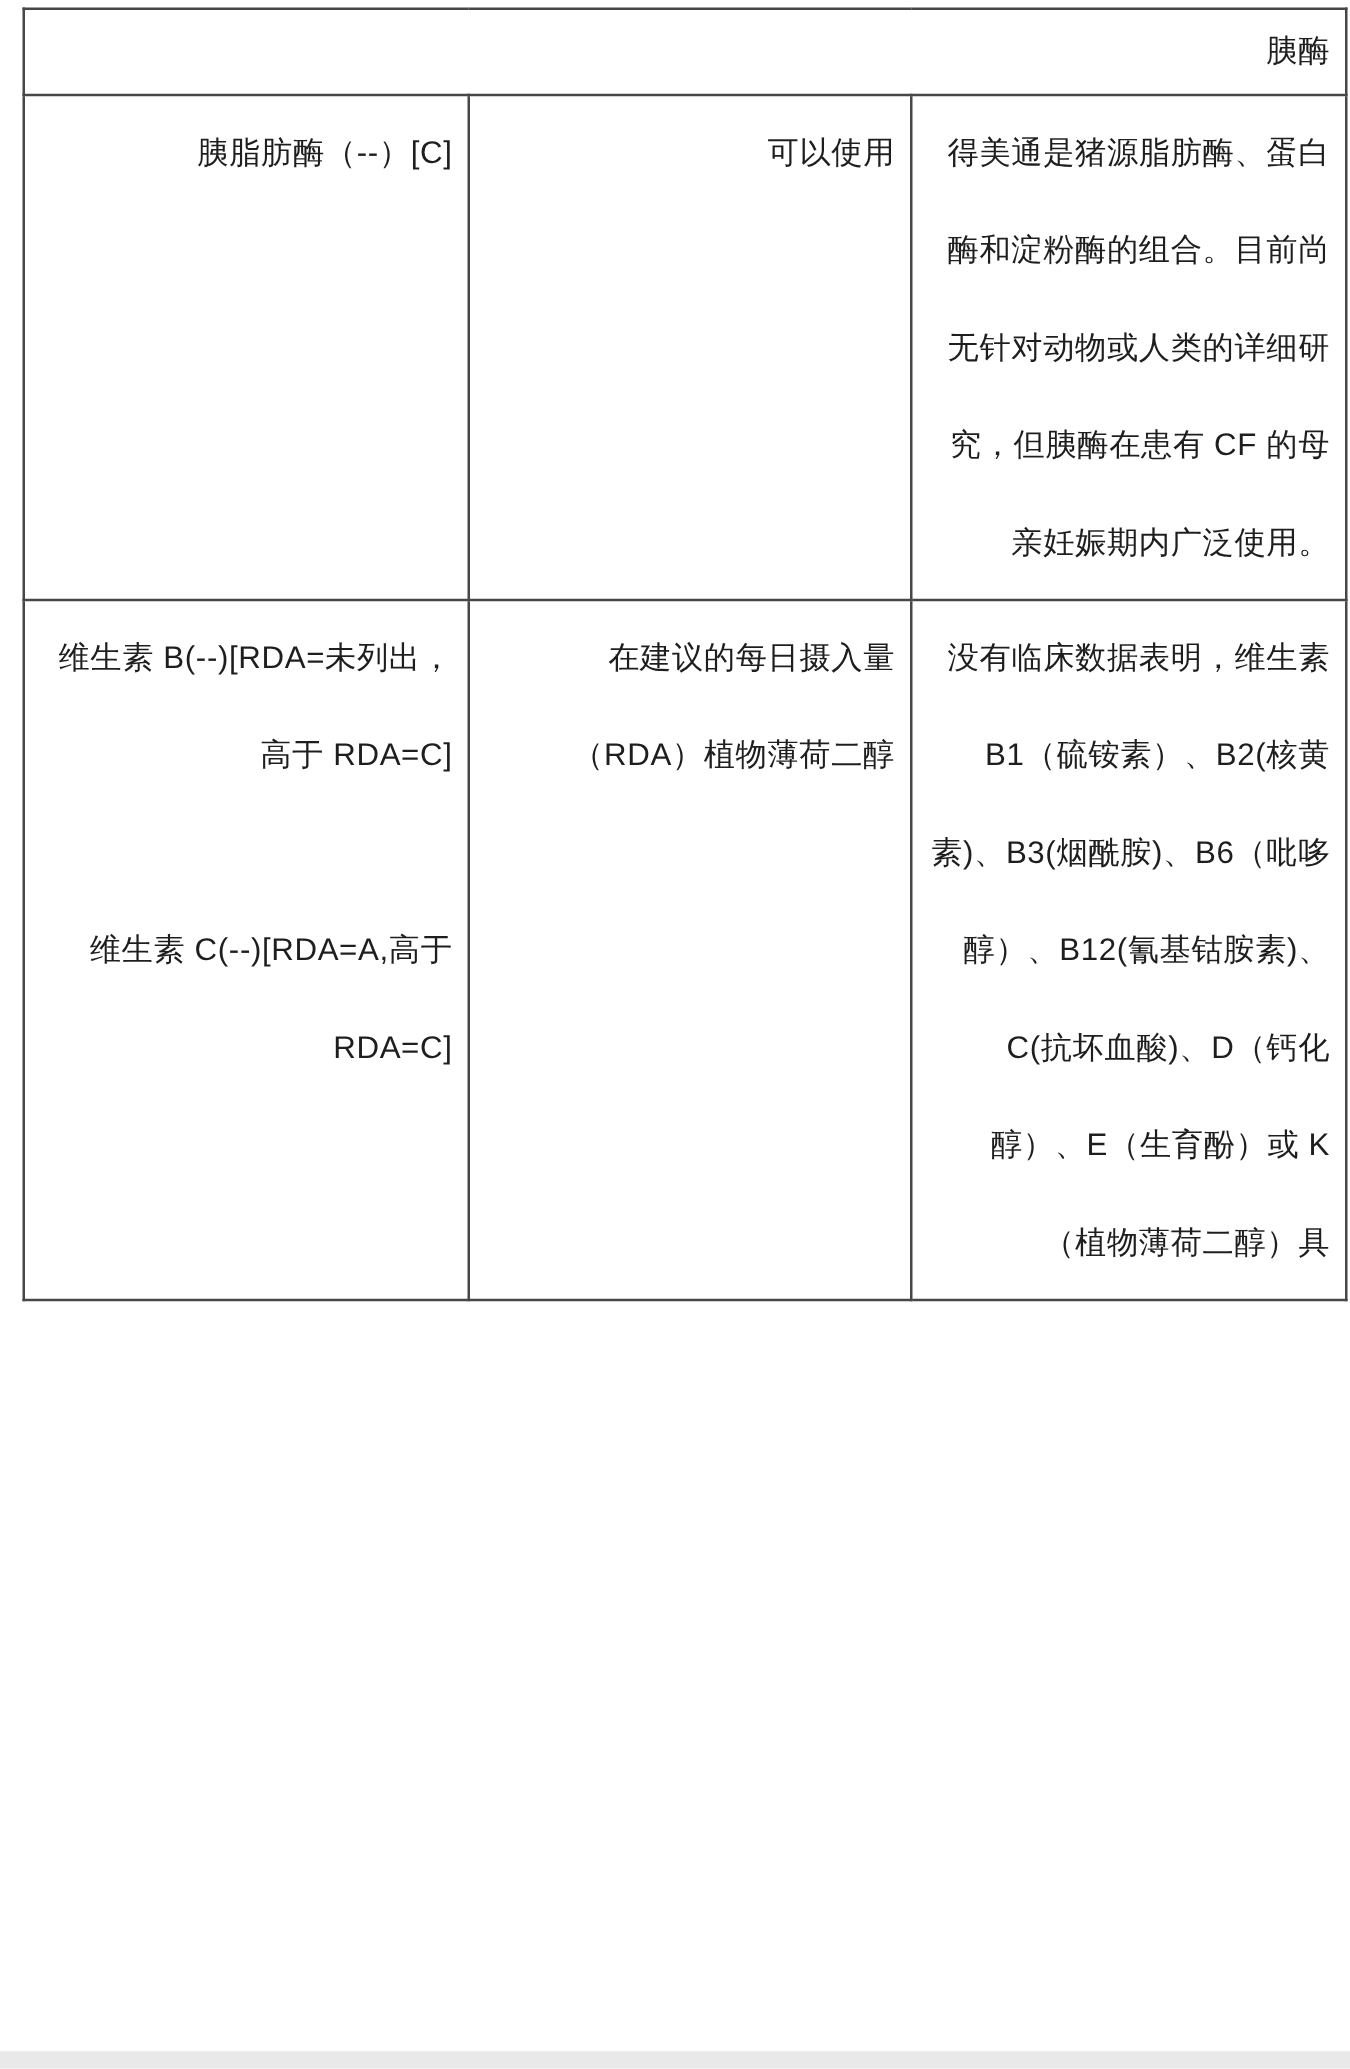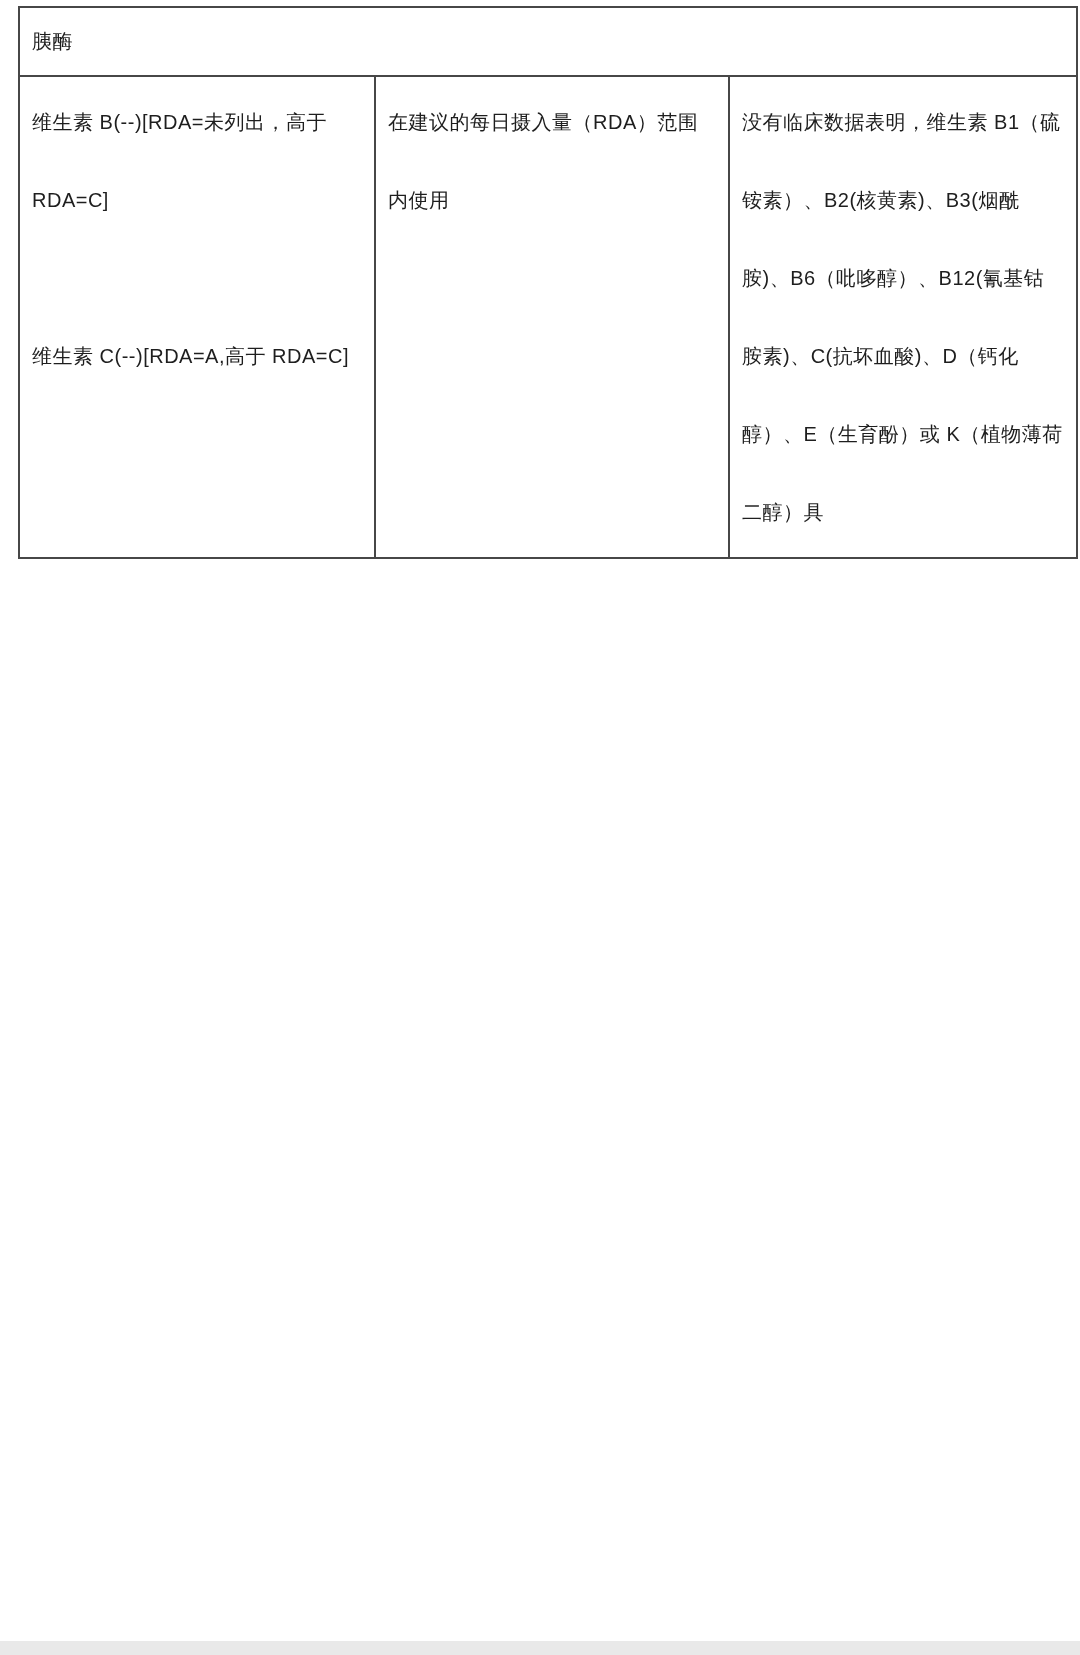--- a/index.html
+++ b/index.html
@@ -23,25 +23,26 @@
     left: 18px; top: 6px;
     width: 1058px;
     border-collapse: collapse;
     table-layout: fixed;
     background: var(--cell_bg);
   }
   .doc-table td {
     border: 2px solid var(--border);
     vertical-align: top;
     padding: 6px 12px;
-    font-size: 20px;
+    font-size: 25px;
     line-height: 78px;
     letter-spacing: 0.5px;
     overflow: hidden;
     word-break: break-word;
+    text-align: right;
   }
   td.section-cell {
     vertical-align: middle;
     line-height: 55px;
     padding: 0 12px;
   }
   .h-r1 { height: 69px; }
   .h-r2 { height: 393px; }
   .h-r3 { height: 225px; }
   .h-r4 { height: 475px; }
@@ -61,30 +62,41 @@
   <colgroup>
     <col style="width:356px">
     <col style="width:354px">
     <col style="width:348px">
   </colgroup>
   <tbody>
     <tr>
       <td colspan="3" class="section-cell h-r1">胰酶</td>
     </tr>
 
+    <tr>
+      <td class="h-r2">
+        <div>胰脂肪酶（--）[C]</div>
+      </td>
+      <td class="h-r2">
+        <div>可以使用</div>
+      </td>
+      <td class="h-r2">
+        <div>得美通是猪源脂肪酶、蛋白酶和淀粉酶的组合。目前尚无针对动物或人类的详细研究，但胰酶在患有 CF 的母亲妊娠期内广泛使用。</div>
+      </td>
+    </tr>
 
 
 
     <tr>
       <td class="h-r5">
         <div>维生素 B(--)[RDA=未列出，高于 RDA=C]</div>
         <div class="para-gap">维生素 C(--)[RDA=A,高于 RDA=C]</div>
       </td>
       <td class="h-r5">
-        <div>在建议的每日摄入量（RDA）范围内使用</div>
+        <div>在建议的每日摄入量（RDA）植物薄荷二醇</div>
       </td>
       <td class="h-r5">
         <div>没有临床数据表明，维生素 B1（硫铵素）、B2(核黄素)、B3(烟酰胺)、B6（吡哆醇）、B12(氰基钴胺素)、C(抗坏血酸)、D（钙化醇）、E（生育酚）或 K（植物薄荷二醇）具</div>
       </td>
     </tr>
   </tbody>
 </table>
 
 <div class="bottom-strip"></div>
 

